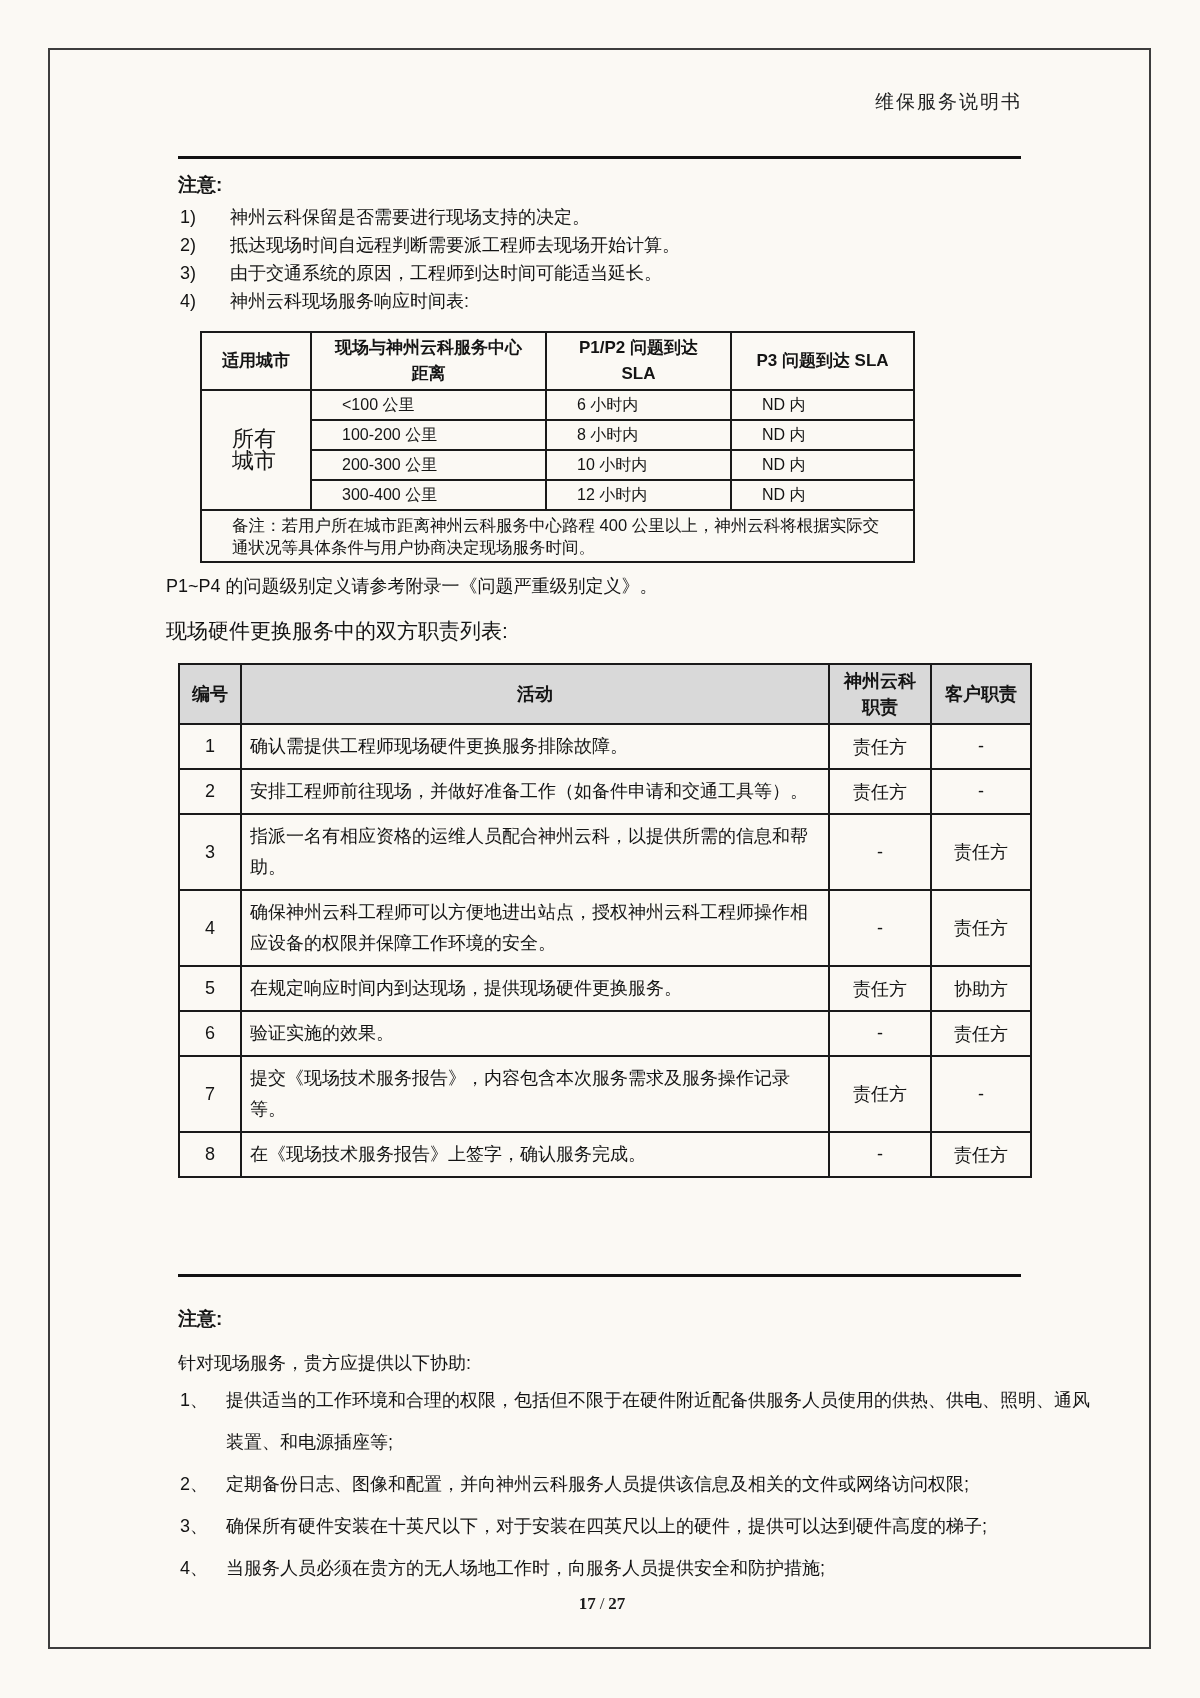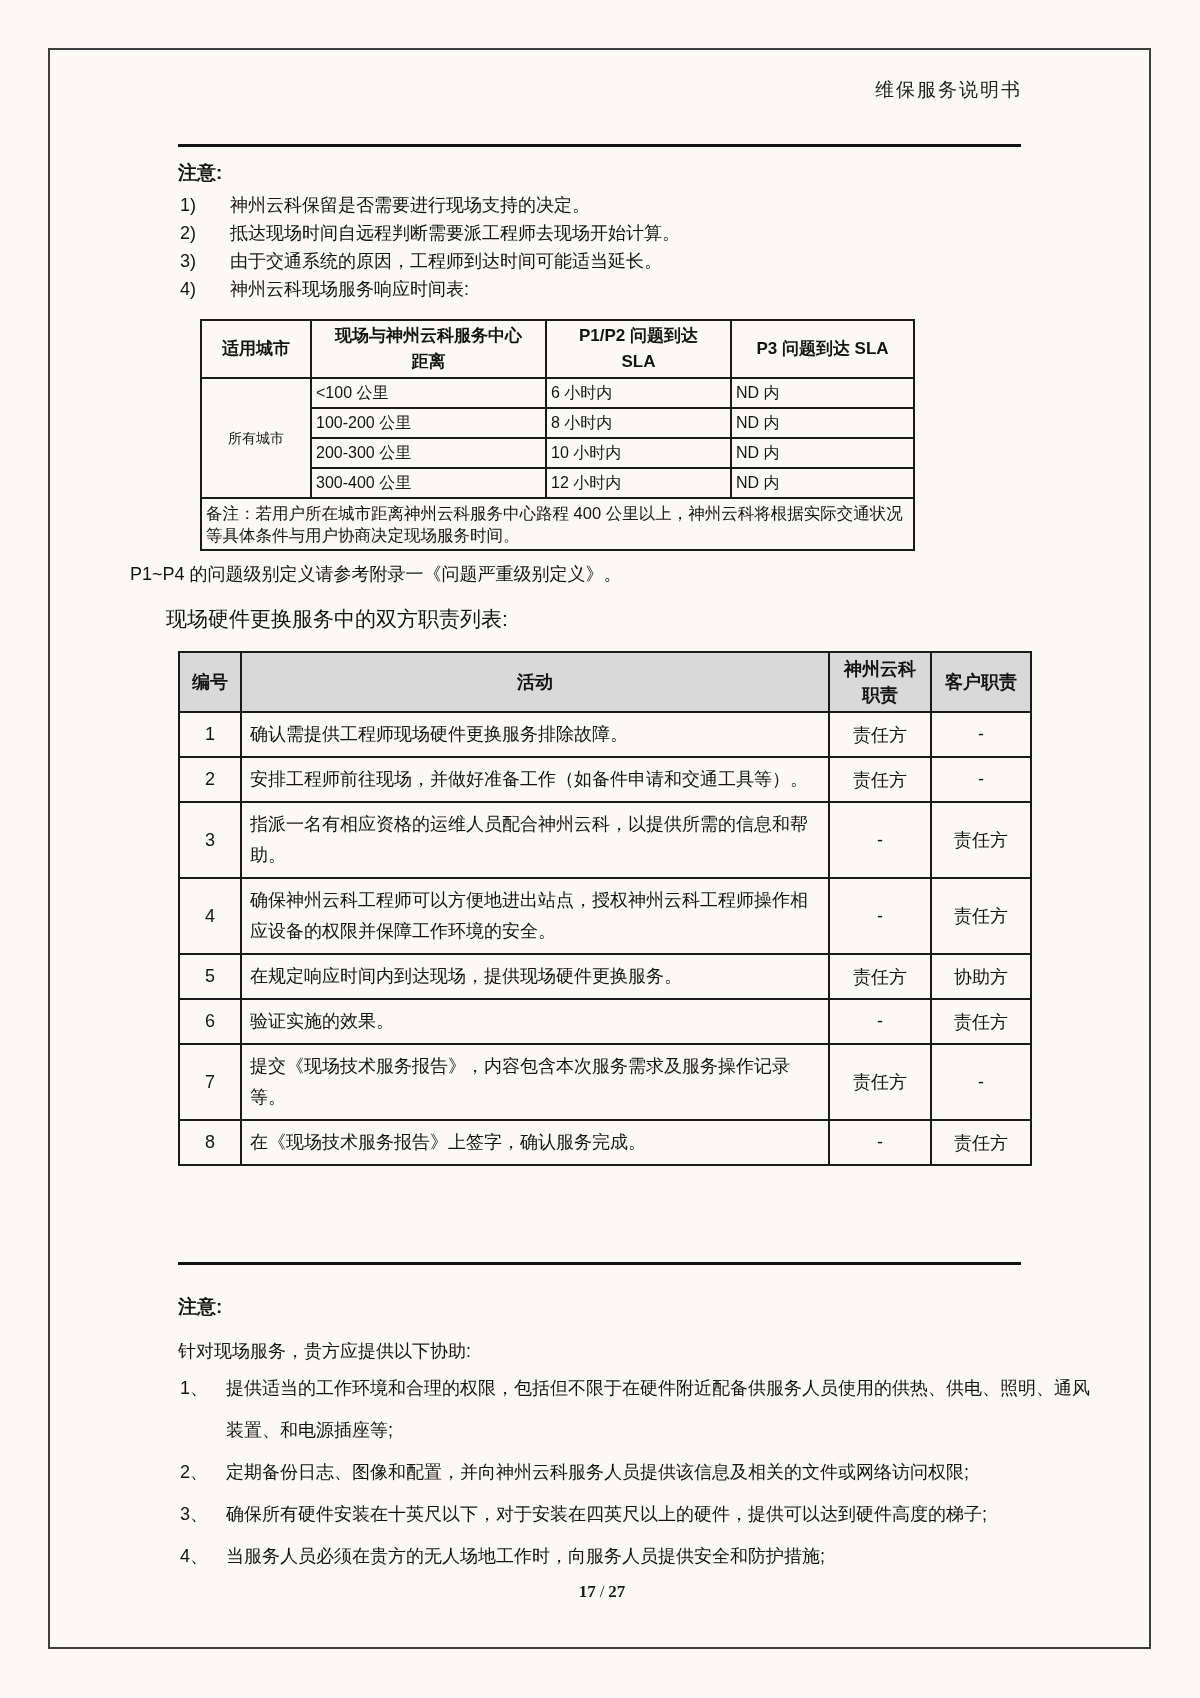--- a/index.html
+++ b/index.html
@@ -13,21 +13,21 @@
   }
   .page-frame {
     position: absolute;
     left: 48px; top: 48px;
     width: 1103px; height: 1601px;
     border: 2px solid #3d3d3d;
     background: transparent;
   }
   .content {
     position: absolute;
-    left: 50px; top: 0;
+    left: 50px; top: 12px;
     width: 1104px; height: 1480px;
   }
   .doc-header {
     margin-top: 78px;
     text-align: right;
     padding-right: 132px;
     font-family: "Liberation Serif", "DejaVu Serif", serif;
     font-size: 19px;
     letter-spacing: 2px;
     color: #222;
@@ -70,28 +70,28 @@
     vertical-align: middle;
   }
   .sla-table th {
     font-weight: bold;
     font-size: 17px;
     text-align: center;
     height: 56px;
     line-height: 26px;
     padding: 2px 4px;
   }
-  .sla-table td { padding: 3px 4px; line-height: 22px; }
+  .sla-table td { padding: 3px 30px; line-height: 22px; }
   .sla-table .row-cell { height: 29px; }
-  .city-cell { text-align: center; font-size: 14px; }
+  .city-cell { font-size: 22px; }
   .sla-note-cell { line-height: 27px; padding: 4px 12px; font-size: 16.5px; }
 
   .p1p4-note {
     margin-top: 10px;
-    margin-left: 80px;
+    margin-left: 116px;
     font-size: 18px;
     line-height: 26px;
   }
   .section-title {
     margin-top: 18px;
     margin-left: 116px;
     font-size: 21px;
     line-height: 28px;
   }
 

